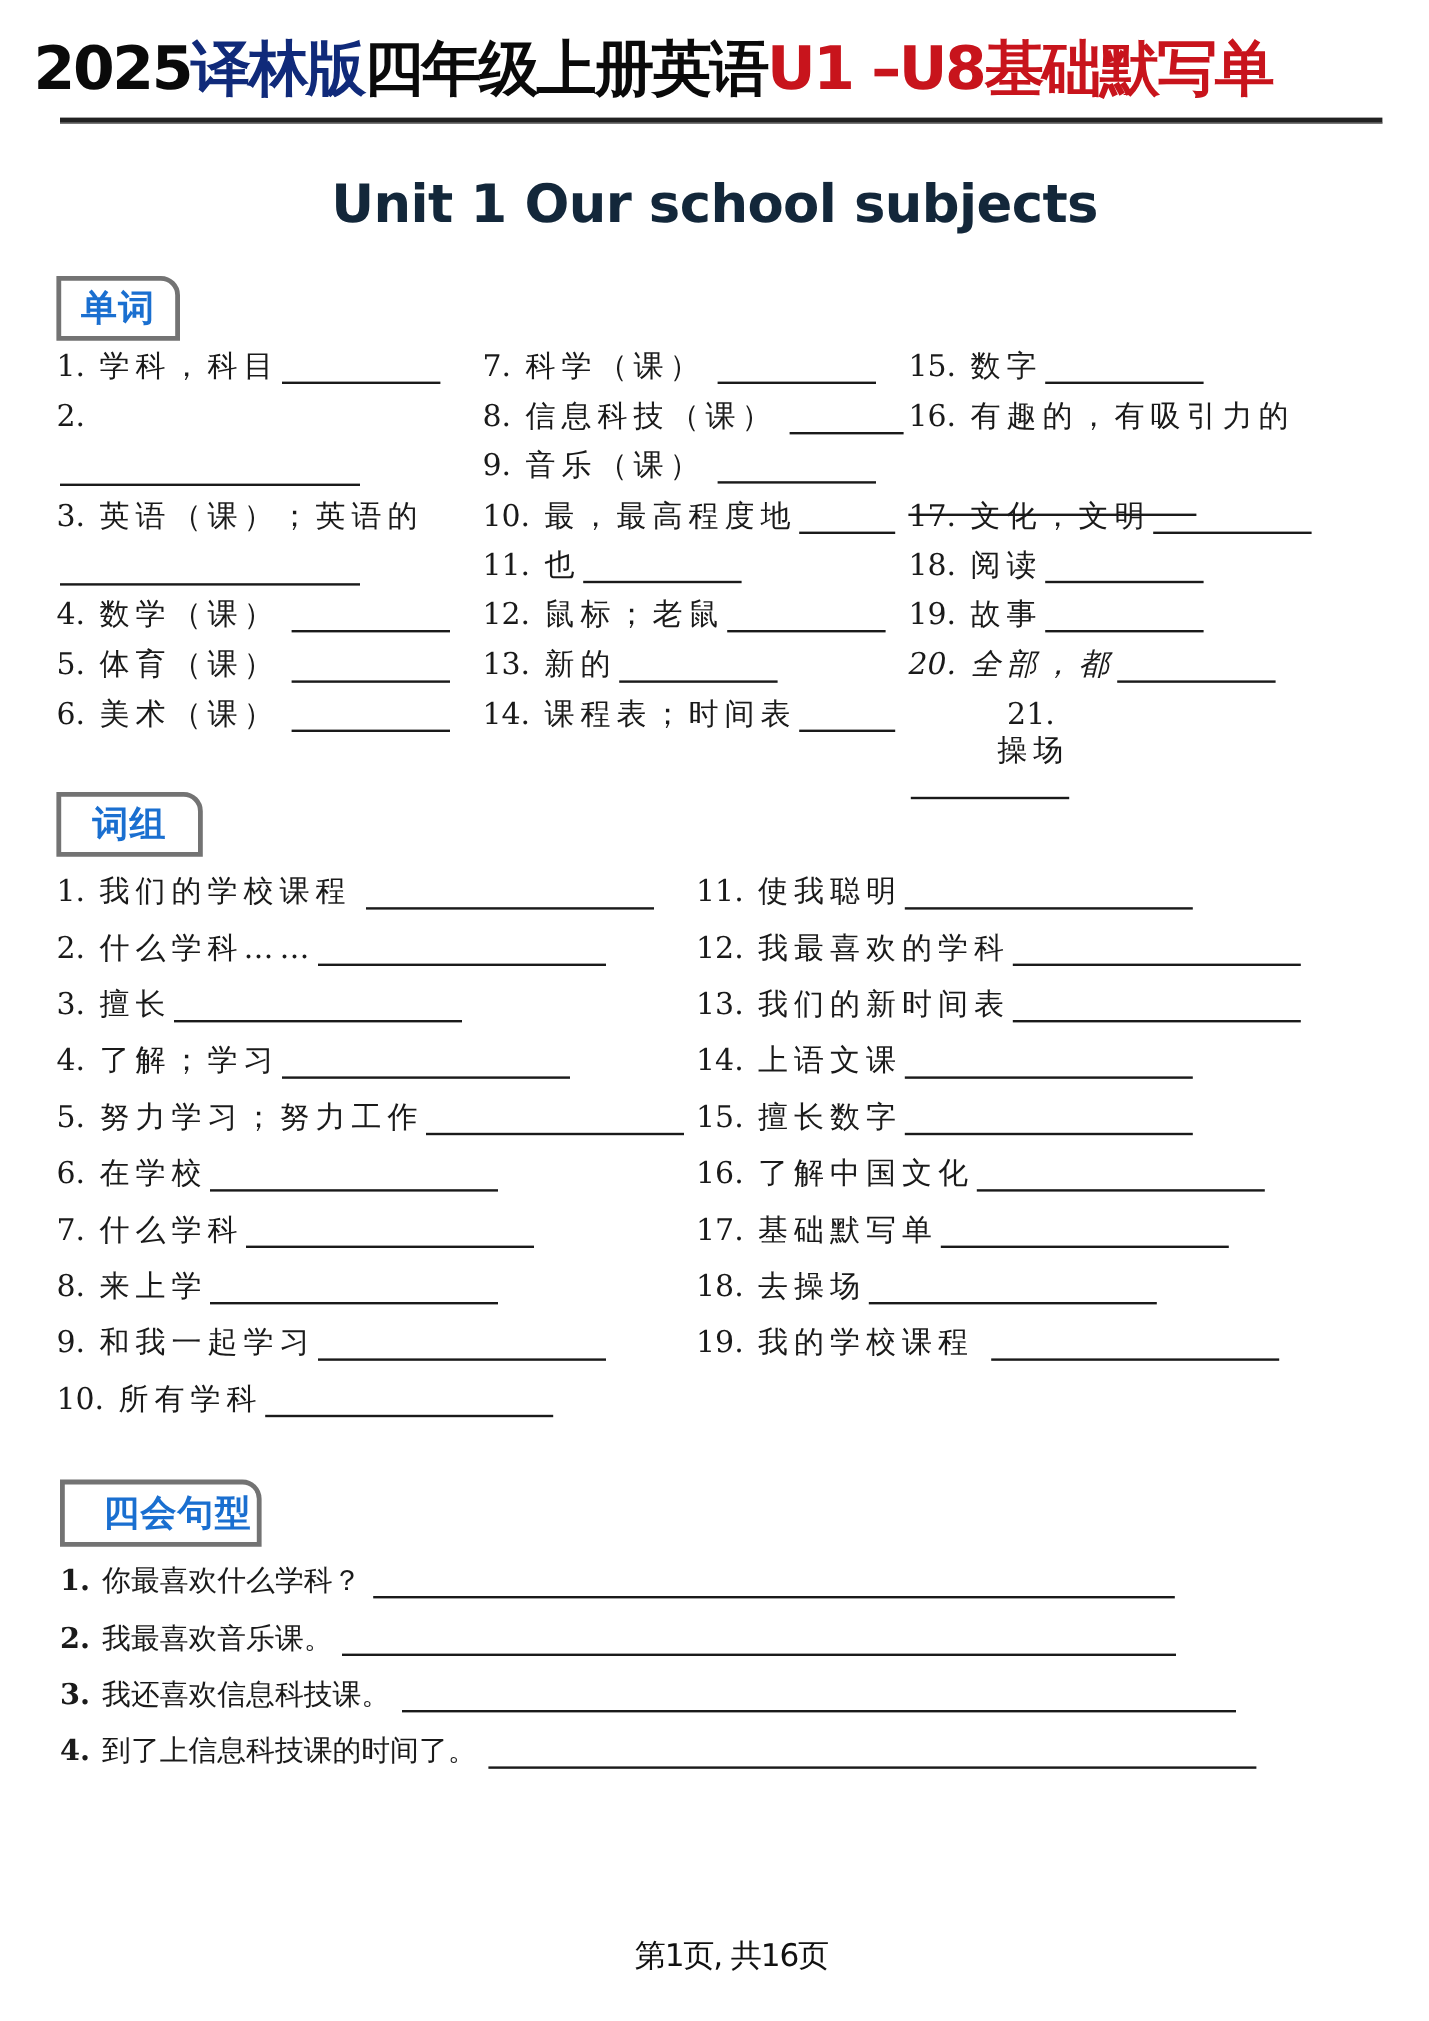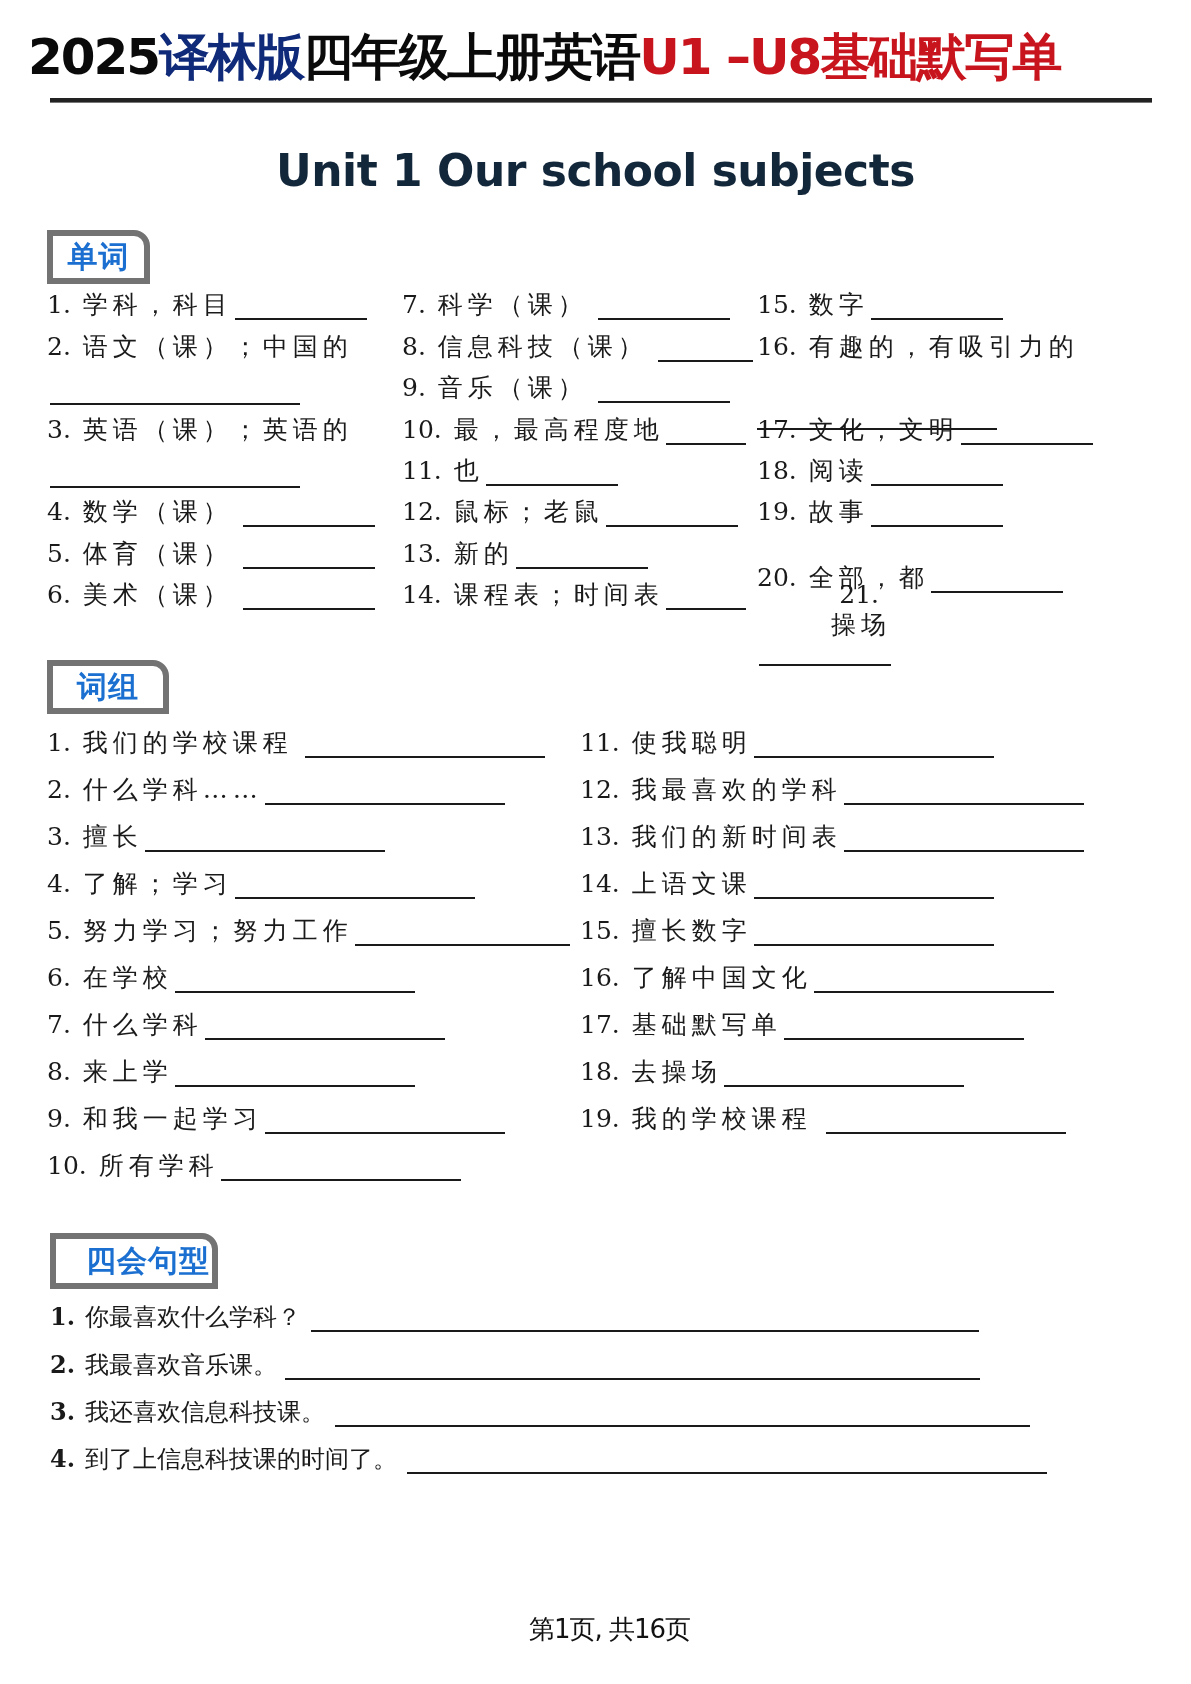--- a/index.html
+++ b/index.html
@@ -9,21 +9,21 @@
   .main-title { left: 28px; top: 22px; height: 70px; white-space: nowrap;
     font-family: "DejaVu Sans", "Liberation Sans", sans-serif; font-weight: bold;
     font-size: 50px; letter-spacing: -2px; line-height: 70px; }
   .main-title .c-black { color: #0a0a0a; }
   .main-title .c-navy { color: #102a7a; }
   .main-title .c-red { color: #c8141c; }
   .title-rule { left: 50px; top: 98px; width: 1102px; height: 4px; background: #222; border-bottom: 1px solid #777; }
   .unit-title { left: 0; width: 1191px; top: 145px; text-align: center;
     font-family: "DejaVu Sans", "Liberation Sans", sans-serif; font-weight: bold;
     font-size: 44px; color: #13273a; letter-spacing: -0.5px; }
-  .tab { border: 6px solid #737373; border-top-right-radius: 16px; background: #fff;
+  .tab { border: 4px solid #737373; border-top-right-radius: 16px; background: #fff;
     color: #1a6fd0; font-family: "DejaVu Sans", "Liberation Sans", sans-serif;
     font-weight: bold; font-size: 30px; display: flex; align-items: center; justify-content: center;
     box-sizing: border-box; letter-spacing: 1px; }
   .item { white-space: nowrap; font-size: 25px; line-height: 30px; display: flex; align-items: flex-end; }
   .item .num { margin-right: 12px; }
   .item .zh { letter-spacing: 5px; text-align: right; }
   .blank { display: inline-block; border-bottom: 2px solid #1a1a1a; height: 24px; margin-left: 2px; }
   .blank-line { height: 0; border-bottom: 2px solid #1a1a1a; }
   .sent { font-family: "DejaVu Sans", "Liberation Sans", sans-serif; font-size: 24px; line-height: 30px;
     display: flex; align-items: flex-end; white-space: nowrap; }
@@ -45,21 +45,20 @@
   <span>单词</span>
 </div>
 
 <div class="abs item" style="left:47px; top:290px;">
   <span class="num">1.</span>
   <span class="zh">学科，科目</span>
   <span class="blank" style="width:132px"></span>
 </div>
 <div class="abs item" style="left:47px; top:332px;">
   <span class="num">2.</span>
-  <span class="zh">语文（课）；中国的</span>
 </div>
 <div class="abs blank-line" style="left:50px; top:403px; width:250px;"></div>
 <div class="abs item" style="left:47px; top:415px;">
   <span class="num">3.</span>
   <span class="zh">英语（课）；英语的</span>
 </div>
 <div class="abs blank-line" style="left:50px; top:486px; width:250px;"></div>
 <div class="abs item" style="left:47px; top:497px;">
   <span class="num">4.</span>
   <span class="zh">数学（课）</span>
@@ -135,21 +134,21 @@
 <div class="abs item" style="left:757px; top:456px;">
   <span class="num">18.</span>
   <span class="zh">阅读</span>
   <span class="blank" style="width:132px"></span>
 </div>
 <div class="abs item" style="left:757px; top:497px;">
   <span class="num">19.</span>
   <span class="zh">故事</span>
   <span class="blank" style="width:132px"></span>
 </div>
-<div class="abs item" style="left:757px; top:563px;">
+<div class="abs item" style="left:757px; top:539px;font-style:italic;">
   <span class="num">20.</span>
   <span class="zh">全部，都</span>
   <span class="blank" style="width:132px"></span>
 </div>
 <div class="abs item" style="left:757px; top:580px;flex-direction:column;">
   <span class="num">21.</span>
   <span class="zh">操场</span>
   <span class="blank" style="width:132px"></span>
 </div>
 

